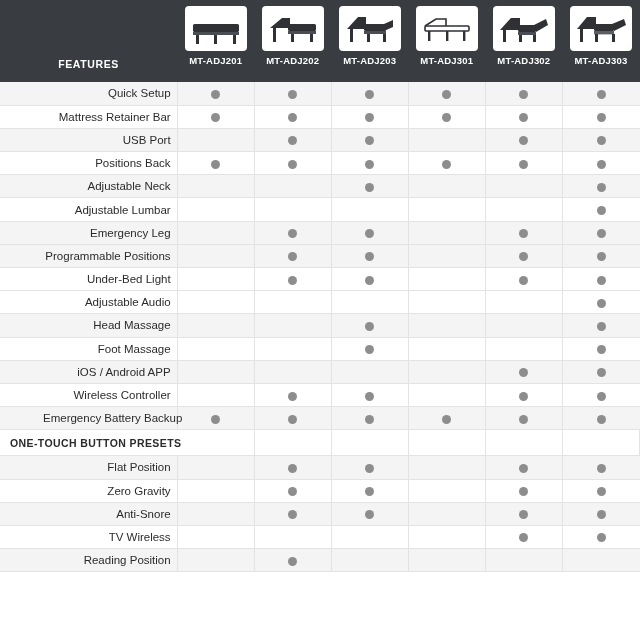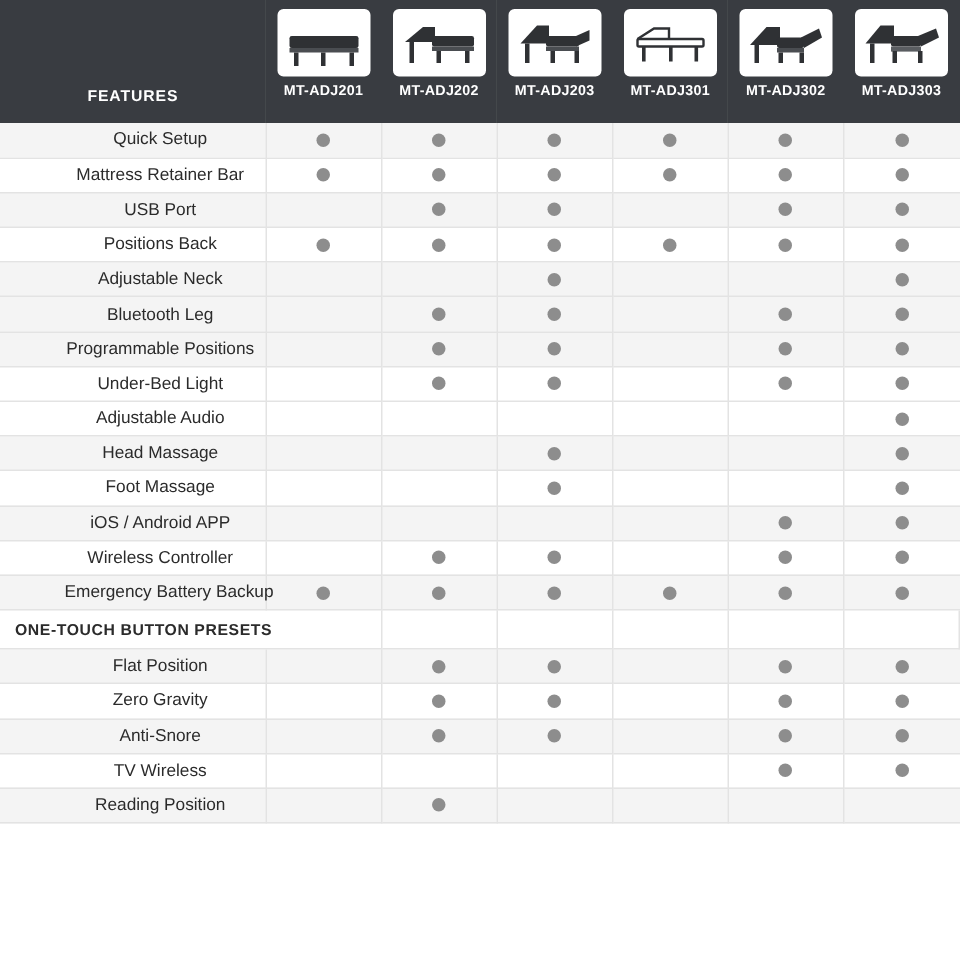--- a/index.html
+++ b/index.html
@@ -58,21 +58,21 @@
 
   
   tbody td {
     height: 23.2px;
     border-bottom: 1px solid #e3e3e3;
     border-right: 1px solid #e3e3e3;
     font-size: 11.5px;
     color: #2b2b2b;
   }
   tbody td.feat {
-    text-align: center;
+    text-align: right;
     padding-right: 6px;
     border-right: 1px solid #e3e3e3;
     white-space: nowrap;
     padding-left: 43px;
   }
   tbody tr.alt td { background: #f4f4f4; }
   tbody tr.plain td { background: #ffffff; }
   tbody td.cell { text-align: center; }
   tbody td.last { border-right: none; }
 
@@ -237,22 +237,31 @@
         </tr>
         <tr class="alt">
           <td class="feat">Adjustable Neck</td>
           <td class="cell"></td>
           <td class="cell"></td>
           <td class="cell"><span class="dot" style="background: rgb(141, 141, 141);"></span></td>
           <td class="cell"></td>
           <td class="cell"></td>
           <td class="cell last"><span class="dot" style="background: rgb(141, 141, 141);"></span></td>
         </tr>
-        <tr class="alt">
-          <td class="feat">Bluetooth Leg</td>
+        <tr class="plain">
+          <td class="feat">Adjustable Lumbar</td>
+          <td class="cell"></td>
+          <td class="cell"></td>
+          <td class="cell"></td>
+          <td class="cell"></td>
+          <td class="cell"></td>
+          <td class="cell last"><span class="dot" style="background: rgb(141, 141, 141);"></span></td>
+        </tr>
+        <tr class="alt">
+          <td class="feat">Emergency Leg</td>
           <td class="cell"></td>
           <td class="cell"><span class="dot" style="background: rgb(141, 141, 141);"></span></td>
           <td class="cell"><span class="dot" style="background: rgb(141, 141, 141);"></span></td>
           <td class="cell"></td>
           <td class="cell"><span class="dot" style="background: rgb(141, 141, 141);"></span></td>
           <td class="cell last"><span class="dot" style="background: rgb(141, 141, 141);"></span></td>
         </tr>
         <tr class="alt">
           <td class="feat">Programmable Positions</td>
           <td class="cell"></td>

